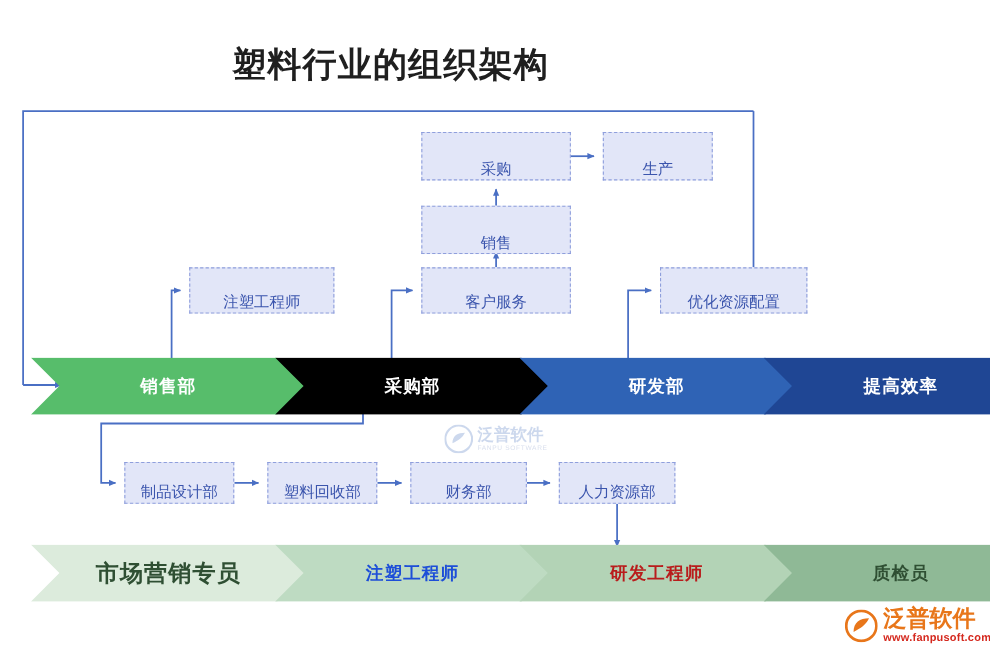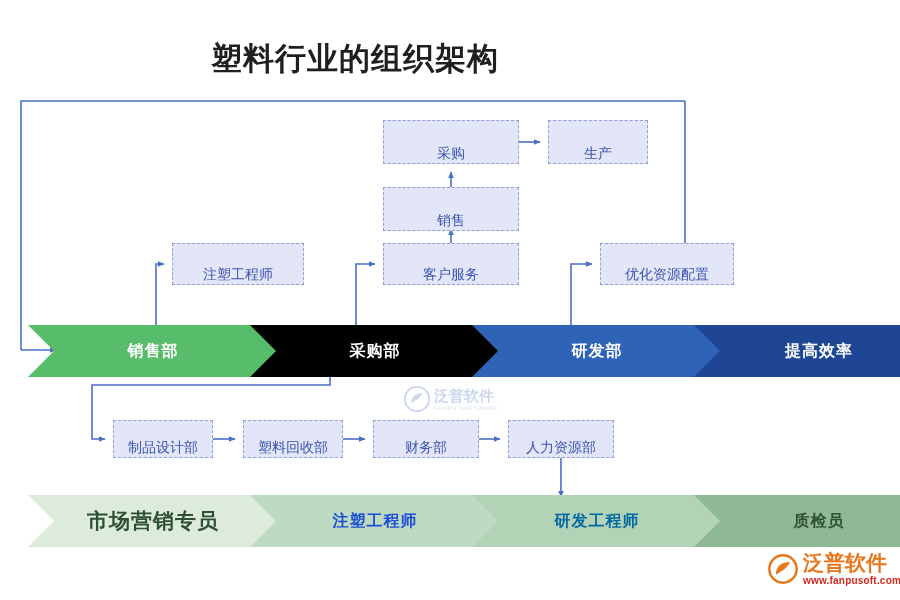--- a/index.html
+++ b/index.html
@@ -160,21 +160,21 @@
       </div>
     </div>
 
   <div id="tier3">
       <div class="chev" style="left: 28px; top: 495px; width: 250px; height: 52px; background: rgb(220, 235, 220); color: rgb(47, 79, 51); clip-path: polygon(0% 0%, 89.6% 0%, 100% 50%, 89.6% 100%, 0% 100%, 10.4% 50%); font-weight: bold; font-size: 21px;">
         <span>市场营销专员</span>
       </div>
       <div class="chev" style="left: 250px; top: 495px; width: 250px; height: 52px; background: rgb(190, 219, 194); color: #1d4ed8; clip-path: polygon(0% 0%, 89.6% 0%, 100% 50%, 89.6% 100%, 0% 100%, 10.4% 50%); font-weight: bold; font-size: 16px;">
         <span>注塑工程师</span>
       </div>
-      <div class="chev" style="left: 472px; top: 495px; width: 250px; height: 52px; background: rgb(179, 211, 182); color: #0369a1; clip-path: polygon(0% 0%, 89.6% 0%, 100% 50%, 89.6% 100%, 0% 100%, 10.4% 50%); font-weight: bold; font-size: 16px;">
+      <div class="chev" style="left: 472px; top: 495px; width: 250px; height: 52px; background: rgb(179, 211, 182); color: #b91c1c; clip-path: polygon(0% 0%, 89.6% 0%, 100% 50%, 89.6% 100%, 0% 100%, 10.4% 50%); font-weight: bold; font-size: 16px;">
         <span>研发工程师</span>
       </div>
       <div class="chev" style="left: 694px; top: 495px; width: 250px; height: 52px; background: rgb(143, 185, 150); color: rgb(47, 79, 51); clip-path: polygon(0% 0%, 89.6% 0%, 100% 50%, 89.6% 100%, 0% 100%, 10.4% 50%); font-weight: bold; font-size: 16px;">
         <span>质检员</span>
       </div>
     </div>
 
   <div class="wm">
     <svg width="26" height="26" viewBox="0 0 32 32">
       <circle cx="16" cy="16" r="15" fill="none" stroke="#5a7fc4" stroke-width="2.4"></circle>

